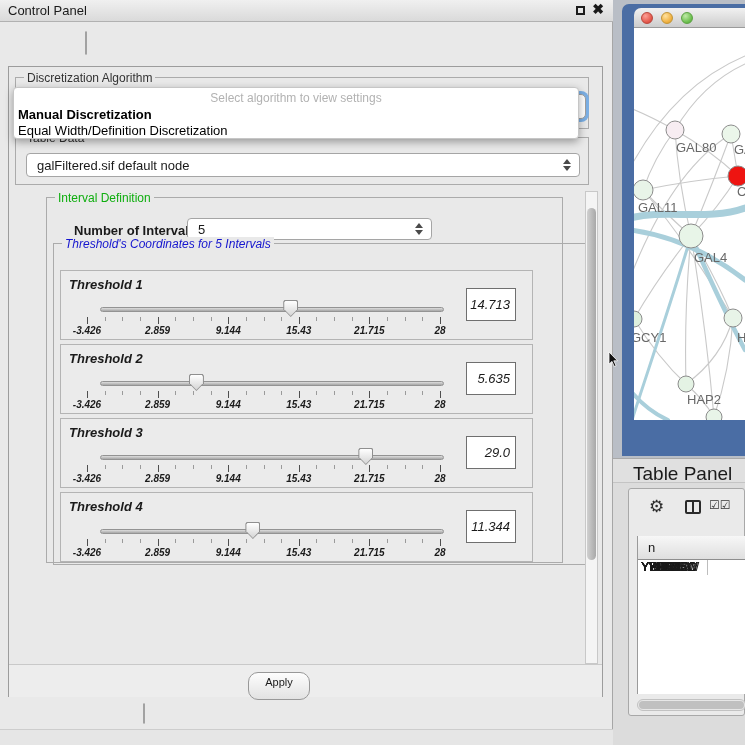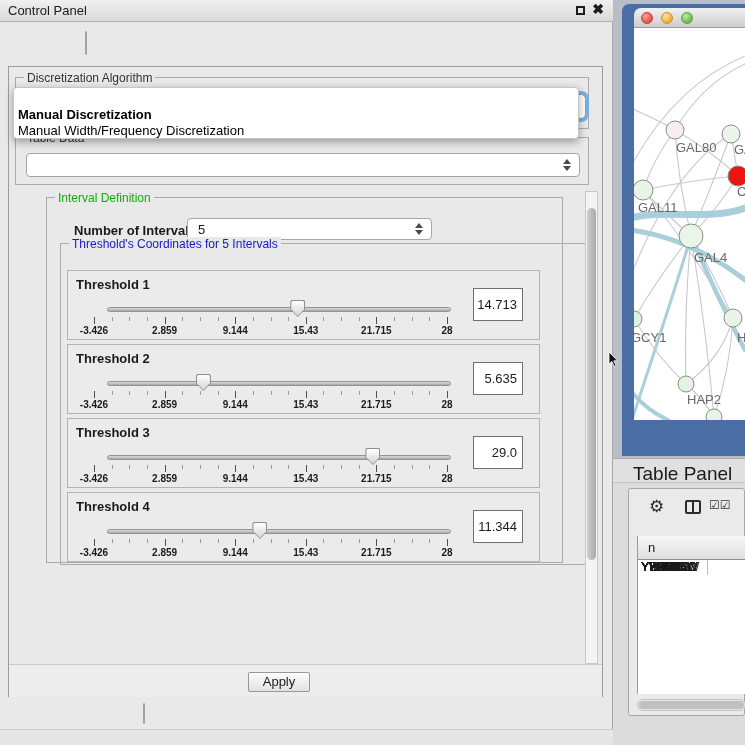--- a/index.html
+++ b/index.html
@@ -47,21 +47,21 @@
   .td-combo{left:10px;top:15px;width:554px;height:24px;}
   .td-combo .combo-text{line-height:24px;}
 
   .viewport{left:6px;top:124px;width:570px;height:473px;overflow:hidden;}
   .vscroll{left:576px;top:124px;width:13px;height:473px;background:#f4f4f4;border:1px solid #c8c8c8;}
   .vthumb{left:1px;top:16px;width:9px;height:352px;border-radius:5px;background:linear-gradient(90deg,#d0d0d0,#a8a8a8);}
 
   .interval-group{left:31px;top:6px;width:517px;height:366px;}
   .intervals-label{left:27px;top:25px;font-size:13px;font-weight:bold;}
   .intervals-combo{left:140px;top:20px;width:245px;height:22px;}
-  .thresholds-group{left:13px;top:45px;width:573px;height:322px;}
+  .thresholds-group{left:6px;top:45px;width:573px;height:322px;font-style:italic;}
 
   .threshold-panel{left:6px;width:473px;height:70px;border:1px solid #b4b4b4;background:#ebebeb;}
   .th-label{left:8px;top:6px;font-size:13px;font-weight:bold;}
   .th-track{left:39px;top:36px;width:344px;height:5px;border:1px solid #939393;border-radius:3px;
             background:linear-gradient(#dedede,#a6a6a6);}
   .th-handle{top:29px;width:15px;height:17px;background:#8f8f8f;
              clip-path:polygon(8% 0,92% 0,100% 10%,100% 55%,50% 100%,0 55%,0 10%);}
   .th-handle i{position:absolute;left:1px;top:1px;right:1px;bottom:1px;background:linear-gradient(#ffffff,#d4d4d4);
                clip-path:polygon(8% 0,92% 0,100% 10%,100% 55%,50% 100%,0 55%,0 10%);}
   .tick{top:46px;width:1px;}
@@ -73,22 +73,22 @@
 
   .attributes-group{left:24px;top:394px;width:454px;height:100px;}
   .attr-subtitle{left:14px;top:12px;font-size:13px;font-weight:bold;}
   .attr-list{left:24px;top:31px;width:416px;height:66px;background:#fff;border:1px solid #a8a8a8;overflow:hidden;}
   .attr-item{position:static;display:block;padding-left:8px;font-size:13px;line-height:15px;white-space:nowrap;}
   .attr-items{left:0;top:2px;width:100%;}
   .attr-scroll{right:0;top:0;width:13px;height:100%;background:#f1f1f1;border-left:1px solid #c9c9c9;}
   .attr-thumb{left:1px;top:2px;width:9px;height:38px;border-radius:5px;background:linear-gradient(90deg,#cdcdcd,#a8a8a8);}
 
   .apply-row{left:0;top:597px;width:593px;height:33px;background:#ededed;border-top:1px solid #c9c9c9;}
-  .apply-btn{left:239px;top:7px;width:62px;height:20px;background:linear-gradient(#fdfdfd,#e2e2e2);
-             border:1px solid #989898;border-radius:2px;font-size:13px;text-align:center;line-height:18px;}
+  .apply-btn{left:239px;top:7px;width:62px;height:28px;background:linear-gradient(#fdfdfd,#e2e2e2);
+             border:1px solid #989898;border-radius:10px;font-size:11px;text-align:center;line-height:18px;}
 
   .bottom-tabbar{left:143px;top:703px;height:21px;display:flex;position:absolute;background:#ffffff;
                  border:1px solid #a2a2a2;border-radius:5px;overflow:hidden;}
   .bottom-tabbar *{position:static;}
   .bottom-tabbar .seg-tab{font-size:12.5px;padding:0 11px;}
   .cp-footer{left:0;top:729px;width:613px;height:16px;background:#e6e6e6;border-top:1px solid #cdcdcd;}
 
   
   .right-bg-top{left:613px;top:0;width:132px;height:458px;background:#b9bec6;}
   .right-bg-bottom{left:613px;top:458px;width:132px;height:287px;background:#dcdcdc;}
@@ -152,27 +152,29 @@
       </div>
 
     <div class="content-panel">
 
       <div class="group algo-group">
         <span class="group-title">Discretization Algorithm</span>
         <div class="algo-combo"></div>
       </div>
 
       <div class="popup">
+        <div class="popup-hint">Select algorithm to view settings</div>
         <div class="popup-opt1">Manual Discretization</div>
-        <div class="popup-opt2">Manual Width/Frequency Discretization</div>
+        <div class="popup-opt2">Equal Width/Definition Discretization</div>
       </div>
 
       <div class="group tabledata-group">
         <span class="group-title">Table Data</span>
         <div class="combo td-combo">
+          <span class="combo-text">galFiltered.sif default node</span>
           <span class="spin">
               <i class="up"></i>
               <i class="dn"></i>
             </span>
         </div>
       </div>
 
       <div class="viewport">
 
         <div class="group interval-group">

